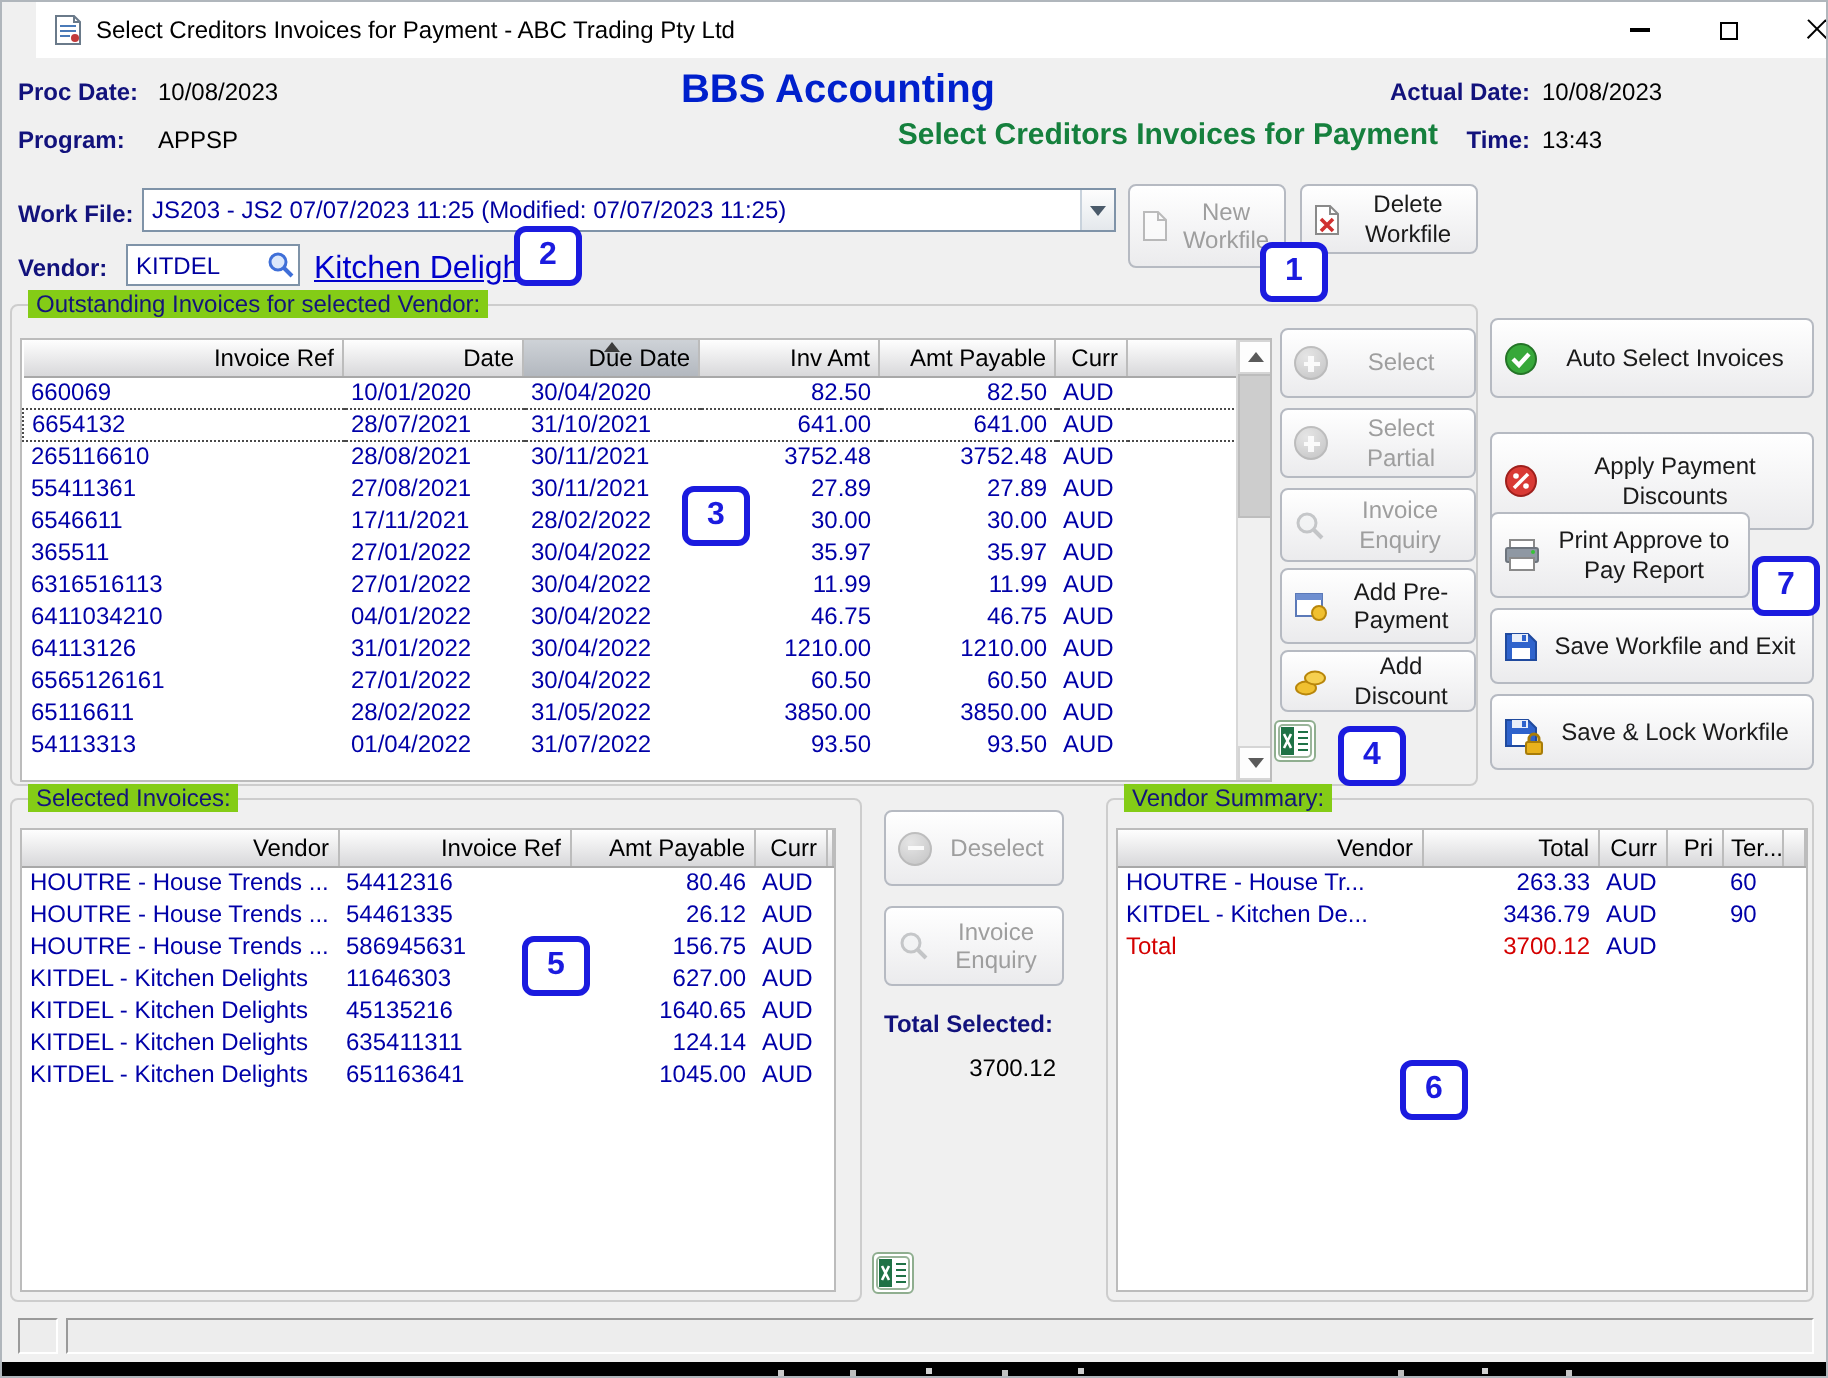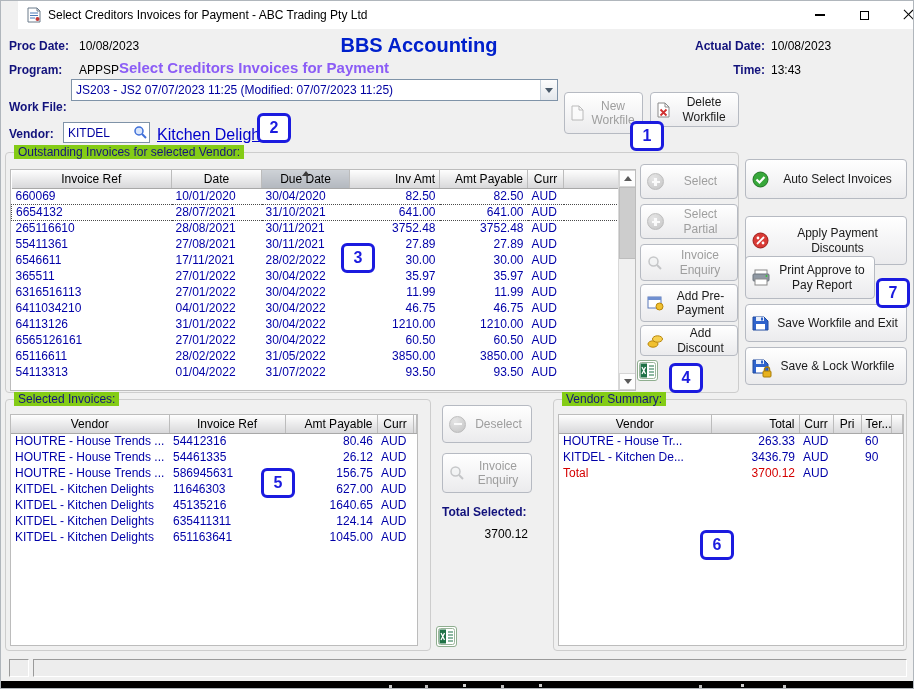--- a/index.html
+++ b/index.html
@@ -14,38 +14,38 @@
   .titlebar .title-text{font-size:12px;color:#000;margin-left:6px;flex:1;white-space:nowrap}
   .app-icon{margin-left:8px;width:16px;height:16px;flex:none}
   .win-btn{width:44px;height:28px;display:flex;align-items:center;justify-content:center;position:relative;cursor:pointer}
   .glyph-min{width:10px;height:1.5px;background:#000}
   .glyph-max{width:9px;height:9px;border:1.2px solid #000}
   .glyph-x1,.glyph-x2{position:absolute;left:16px;top:13px;width:13px;height:1.3px;background:#000}
   .glyph-x1{transform:rotate(45deg)}
   .glyph-x2{transform:rotate(-45deg)}
   
   .app-title{position:absolute;left:118px;top:33px;width:600px;text-align:center;font-size:20px;font-weight:bold;color:#0020cc}
-  .screen-title{position:absolute;left:118px;top:58px;width:600px;text-align:left;font-size:15px;font-weight:bold;color:#8b5cf6}
+  .screen-title{position:absolute;left:118px;top:58px;width:600px;text-align:right;font-size:15px;font-weight:bold;color:#15803d}
   
   .combo{position:absolute;background:#fff;border:1px solid #7f93a8;display:flex;align-items:center;cursor:pointer}
   .combo-text{flex:1;font-size:12px;color:#0000a0;padding:0 4px;white-space:nowrap;overflow:hidden}
   .combo-btn{width:17px;height:100%;border-left:1px solid #c8d2dc;background:linear-gradient(#fdfdfd,#e4e8ec);display:flex;align-items:center;justify-content:center}
   .tri-down-sm{width:0;height:0;border-left:4px solid transparent;border-right:4px solid transparent;border-top:5px solid #4a5a6a}
   
   .vendor-wrap{position:absolute;background:#fff;border:1px solid #7f93a8;display:flex;align-items:center}
   .vendor-wrap input{border:none;outline:none;width:100%;font-family:"Liberation Sans",sans-serif;font-size:12px;color:#0000a0;padding:0 2px 0 4px;background:transparent}
   .vendor-wrap .mag{flex:none;margin-right:1px}
   .link{font-size:16px;color:#0000cc;text-decoration:underline;cursor:pointer;white-space:nowrap}
   
   .groupbox{position:absolute;border:1px solid #cdcdcd;border-radius:4px}
   .gb-title{position:absolute;top:-8px;left:8px;background:#84cc16;padding:0 4px;font-size:12px;color:#14147a;white-space:nowrap}
   
   .list{position:absolute;background:#fff;border:1px solid #bcbcbc;overflow:hidden}
   .list table{table-layout:fixed;border-collapse:collapse;width:100%;font-size:12px}
-  .list th{height:18px;font-weight:normal;font-size:12px;text-align:center;padding:0 4px;color:#000;background:linear-gradient(#fefefe,#d8d8da);border-right:1px solid #bcbcbc;border-bottom:1px solid #a8a8a8;position:relative;white-space:nowrap;overflow:hidden}
+  .list th{height:18px;font-weight:normal;font-size:12px;text-align:right;padding:0 4px;color:#000;background:linear-gradient(#fefefe,#d8d8da);border-right:1px solid #bcbcbc;border-bottom:1px solid #a8a8a8;position:relative;white-space:nowrap;overflow:hidden}
   .list th.sorted{background:linear-gradient(#ced2d7,#b3b8bf)}
   .sort-arrow{position:absolute;top:1px;left:50%;margin-left:-4px;width:0;height:0;border-left:4px solid transparent;border-right:4px solid transparent;border-bottom:5px solid #3c3c3c}
   .list td{height:16px;padding:0 4px;color:#0000a8;white-space:nowrap;overflow:hidden;font-size:12px;line-height:15px}
   .list tr.selected td{border-top:1px dotted #4a4a4a;border-bottom:1px dotted #4a4a4a}
   .list tr.selected td:first-child{border-left:1px dotted #4a4a4a}
   .list tr.selected td:last-child{border-right:1px dotted #4a4a4a}
   #outstanding-list th:nth-child(4),#outstanding-list th:nth-child(5),
   #outstanding-list td:nth-child(4),#outstanding-list td:nth-child(5){text-align:right}
   #selected-list th:nth-child(3),#selected-list td:nth-child(3){text-align:right}
   #summary-list th:nth-child(2),#summary-list td:nth-child(2){text-align:right}
@@ -109,21 +109,21 @@
   <span class="abs lbl" style="left:8px;top:62px">Program:</span>
   <span class="abs val" style="left:78px;top:62px">APPSP</span>
   <div class="app-title">BBS Accounting</div>
   <div class="screen-title">Select Creditors Invoices for Payment</div>
   <span class="abs lbl" style="left:686px;top:38px;width:78px;text-align:right">Actual Date:</span>
   <span class="abs val" style="left:770px;top:38px">10/08/2023</span>
   <span class="abs lbl" style="left:686px;top:62px;width:78px;text-align:right">Time:</span>
   <span class="abs val" style="left:770px;top:62px">13:43</span>
 
   <span class="abs lbl" style="left:8px;top:99px">Work File:</span>
-  <div class="combo" style="left:70px;top:78px;width:487px;height:22px">
+  <div class="combo" style="left:70px;top:93px;width:487px;height:22px">
     <span class="combo-text">JS203 - JS2 07/07/2023 11:25 (Modified: 07/07/2023 11:25)</span>
     <span class="combo-btn">
         <span class="tri-down-sm"></span>
       </span>
   </div>
   <div class="btn disabled" style="left:563px;top:91px;width:79px;height:42px">
     <span class="icon">
         <svg width="13" height="16">
           <path d="M1 1h7l4 4v10H1z" fill="#fff" stroke="#8a8a8a"></path>
           <path d="M8 1v4h4" fill="none" stroke="#8a8a8a"></path>

